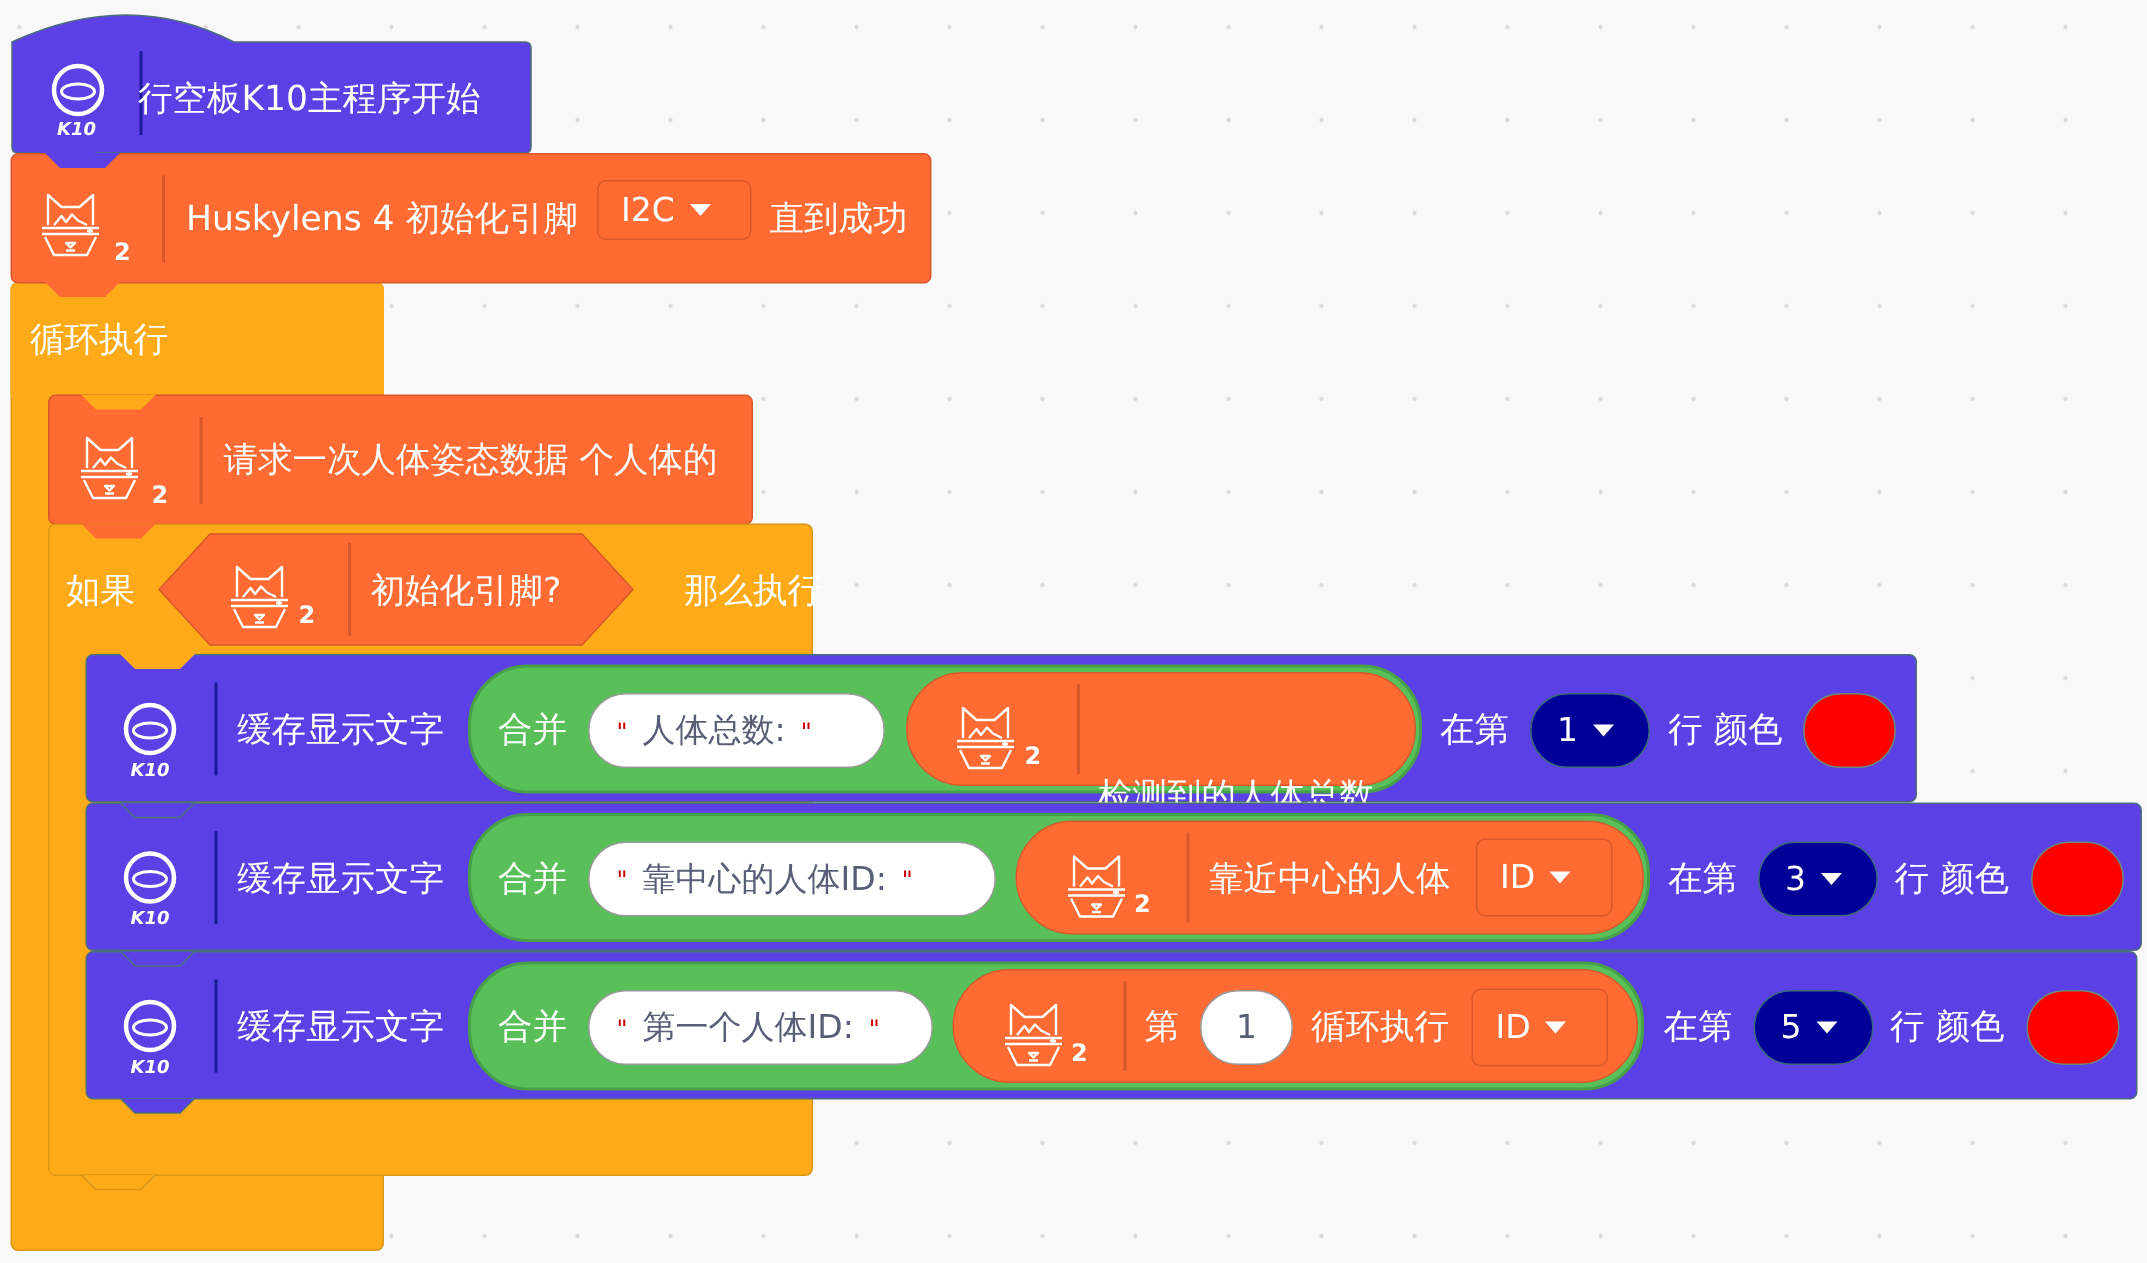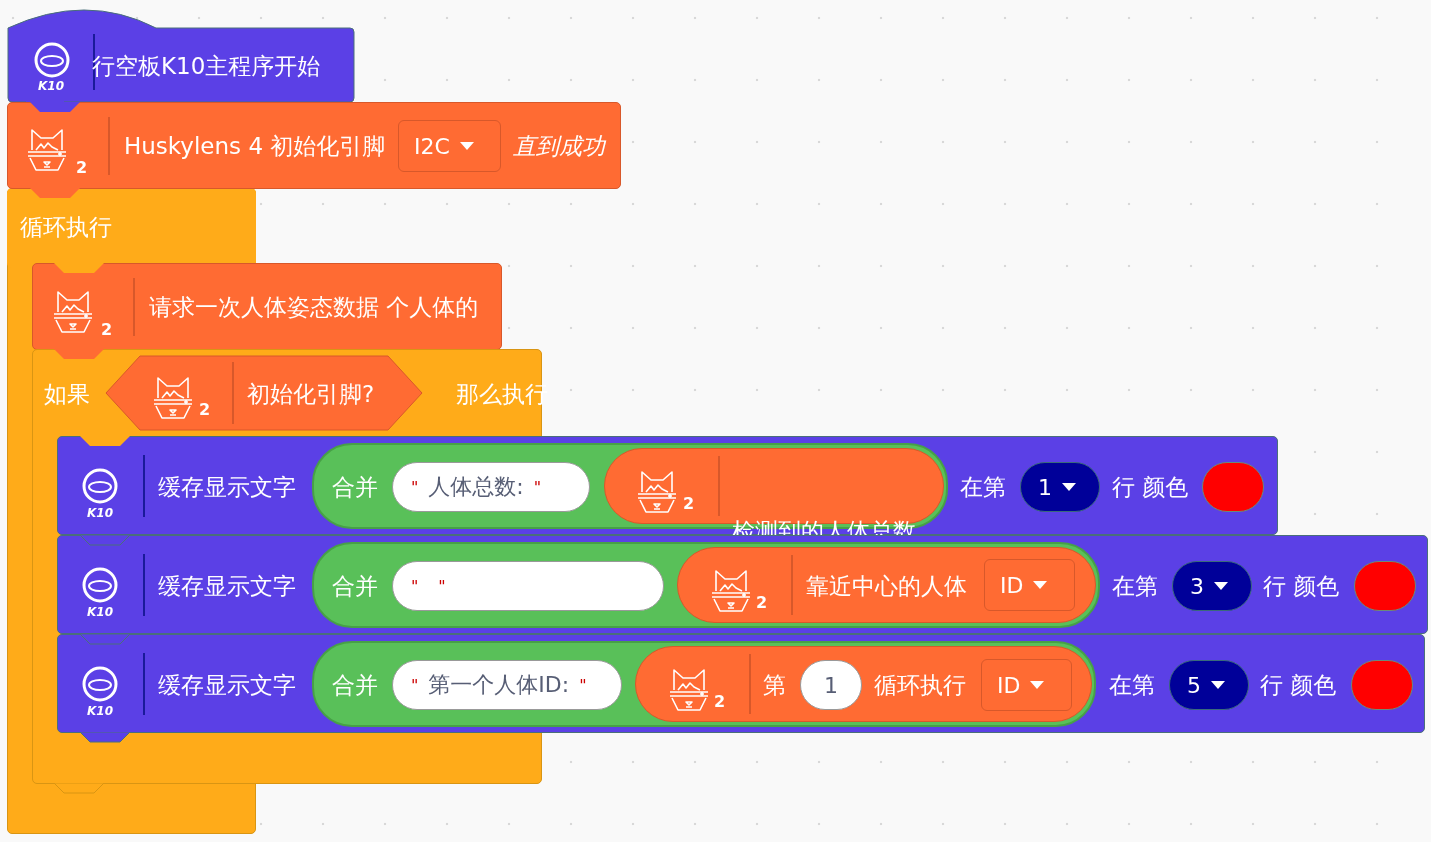--- a/index.html
+++ b/index.html
@@ -70,25 +70,25 @@
 <div class="blk husky" style="left:7px;top:102px;width:614px;height:87px;"></div>
 <svg class="blk" style="left:30px;top:102px;" width="60" height="12">
     <path d="M0 0 L10 10 L40 10 L50 0 Z" fill="#5b40e6"></path>
   </svg>
 <svg class="icon-husky" style="left:22px;top:116px;" viewBox="0 0 60 62">
     <use href="#husky-glyph"></use>
   </svg>
 <div class="txt" style="left:76px;top:160px;font-size:16px;font-weight:bold;">2</div>
 <div class="sep orange" style="left:108px;top:117px;height:58px;"></div>
 <div class="txt" style="left:124px;top:135px;">Huskylens 4 初始化引脚</div>
-<div class="dd-box" style="left:398px;top:120px;width:103px;height:52px;">
+<div class="dd-box" style="left:398px;top:120px;width:103px;height:40px;">
   <span>I2C</span>
     <span class="caret"></span>
 </div>
-<div class="txt" style="left:513px;top:135px;font-style:italic;">直到成功</div>
+<div class="txt" style="left:513px;top:135px;">直到成功</div>
 <svg class="blk" style="left:30px;top:188px;" width="60" height="12">
     <path d="M0 0 L10 10 L40 10 L50 0 Z" fill="#ff6b33"></path>
   </svg>
 
 <div class="blk husky" style="left:32px;top:263px;width:470px;height:87px;"></div>
 <svg class="blk" style="left:54px;top:263px;" width="60" height="12">
     <path d="M0 0 L10 10 L40 10 L50 0 Z" fill="#ffab19"></path>
   </svg>
 <svg class="icon-husky" style="left:48px;top:278px;" viewBox="0 0 60 62">
     <use href="#husky-glyph"></use>
@@ -156,20 +156,21 @@
 <svg class="icon-k10" style="left:78px;top:565px;">
     <use href="#k10-glyph"></use>
   </svg>
 <div class="txt" style="left:87px;top:606px;font-size:12px;font-style:italic;font-weight:bold;">K10</div>
 <div class="sep dark" style="left:143px;top:554px;height:62px;"></div>
 <div class="txt" style="left:158px;top:575px;">缓存显示文字</div>
 <div class="pill green" style="left:312px;top:542px;width:788px;height:86px;"></div>
 <div class="txt" style="left:332px;top:575px;">合并</div>
 <div class="pill str" style="left:392px;top:561px;width:272px;height:50px;">
   <span class="q">"</span>
+    <span>靠中心的人体ID:</span>
     <span class="q2">"</span>
 </div>
 <div class="pill" style="left:677px;top:547px;width:419px;height:76px;background:#ff6b33;border:1px solid #d8582a;"></div>
 <svg class="icon-husky" style="left:706px;top:557px;" viewBox="0 0 60 62">
     <use href="#husky-glyph"></use>
   </svg>
 <div class="txt" style="left:756px;top:595px;font-size:16px;font-weight:bold;">2</div>
 <div class="sep orange" style="left:791px;top:555px;height:60px;"></div>
 <div class="txt" style="left:806px;top:575px;">靠近中心的人体</div>
 <div class="dd-box" style="left:984px;top:559px;width:91px;height:52px;">

